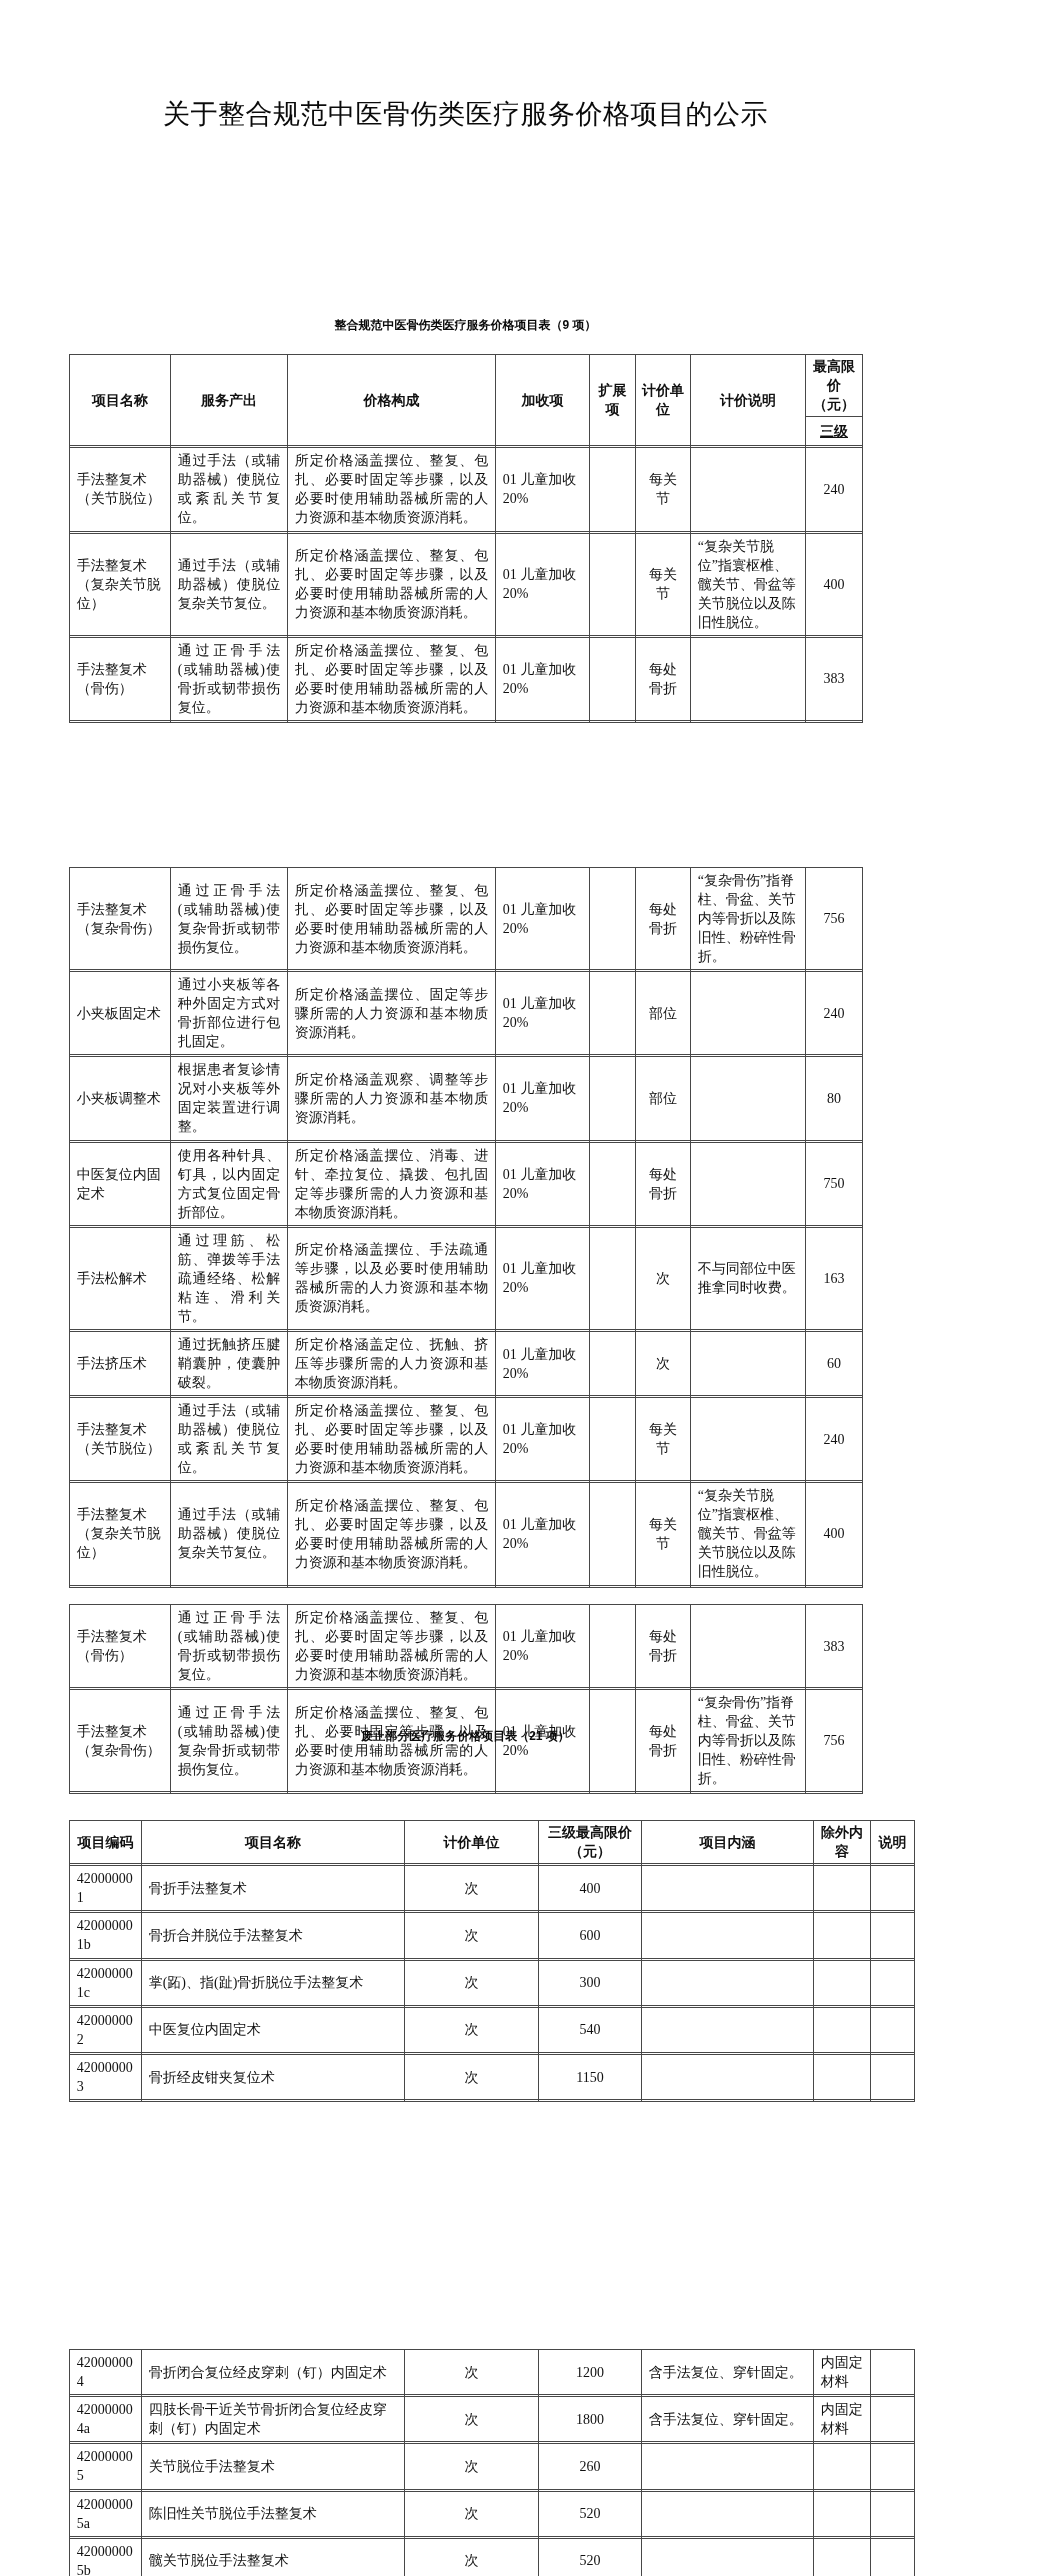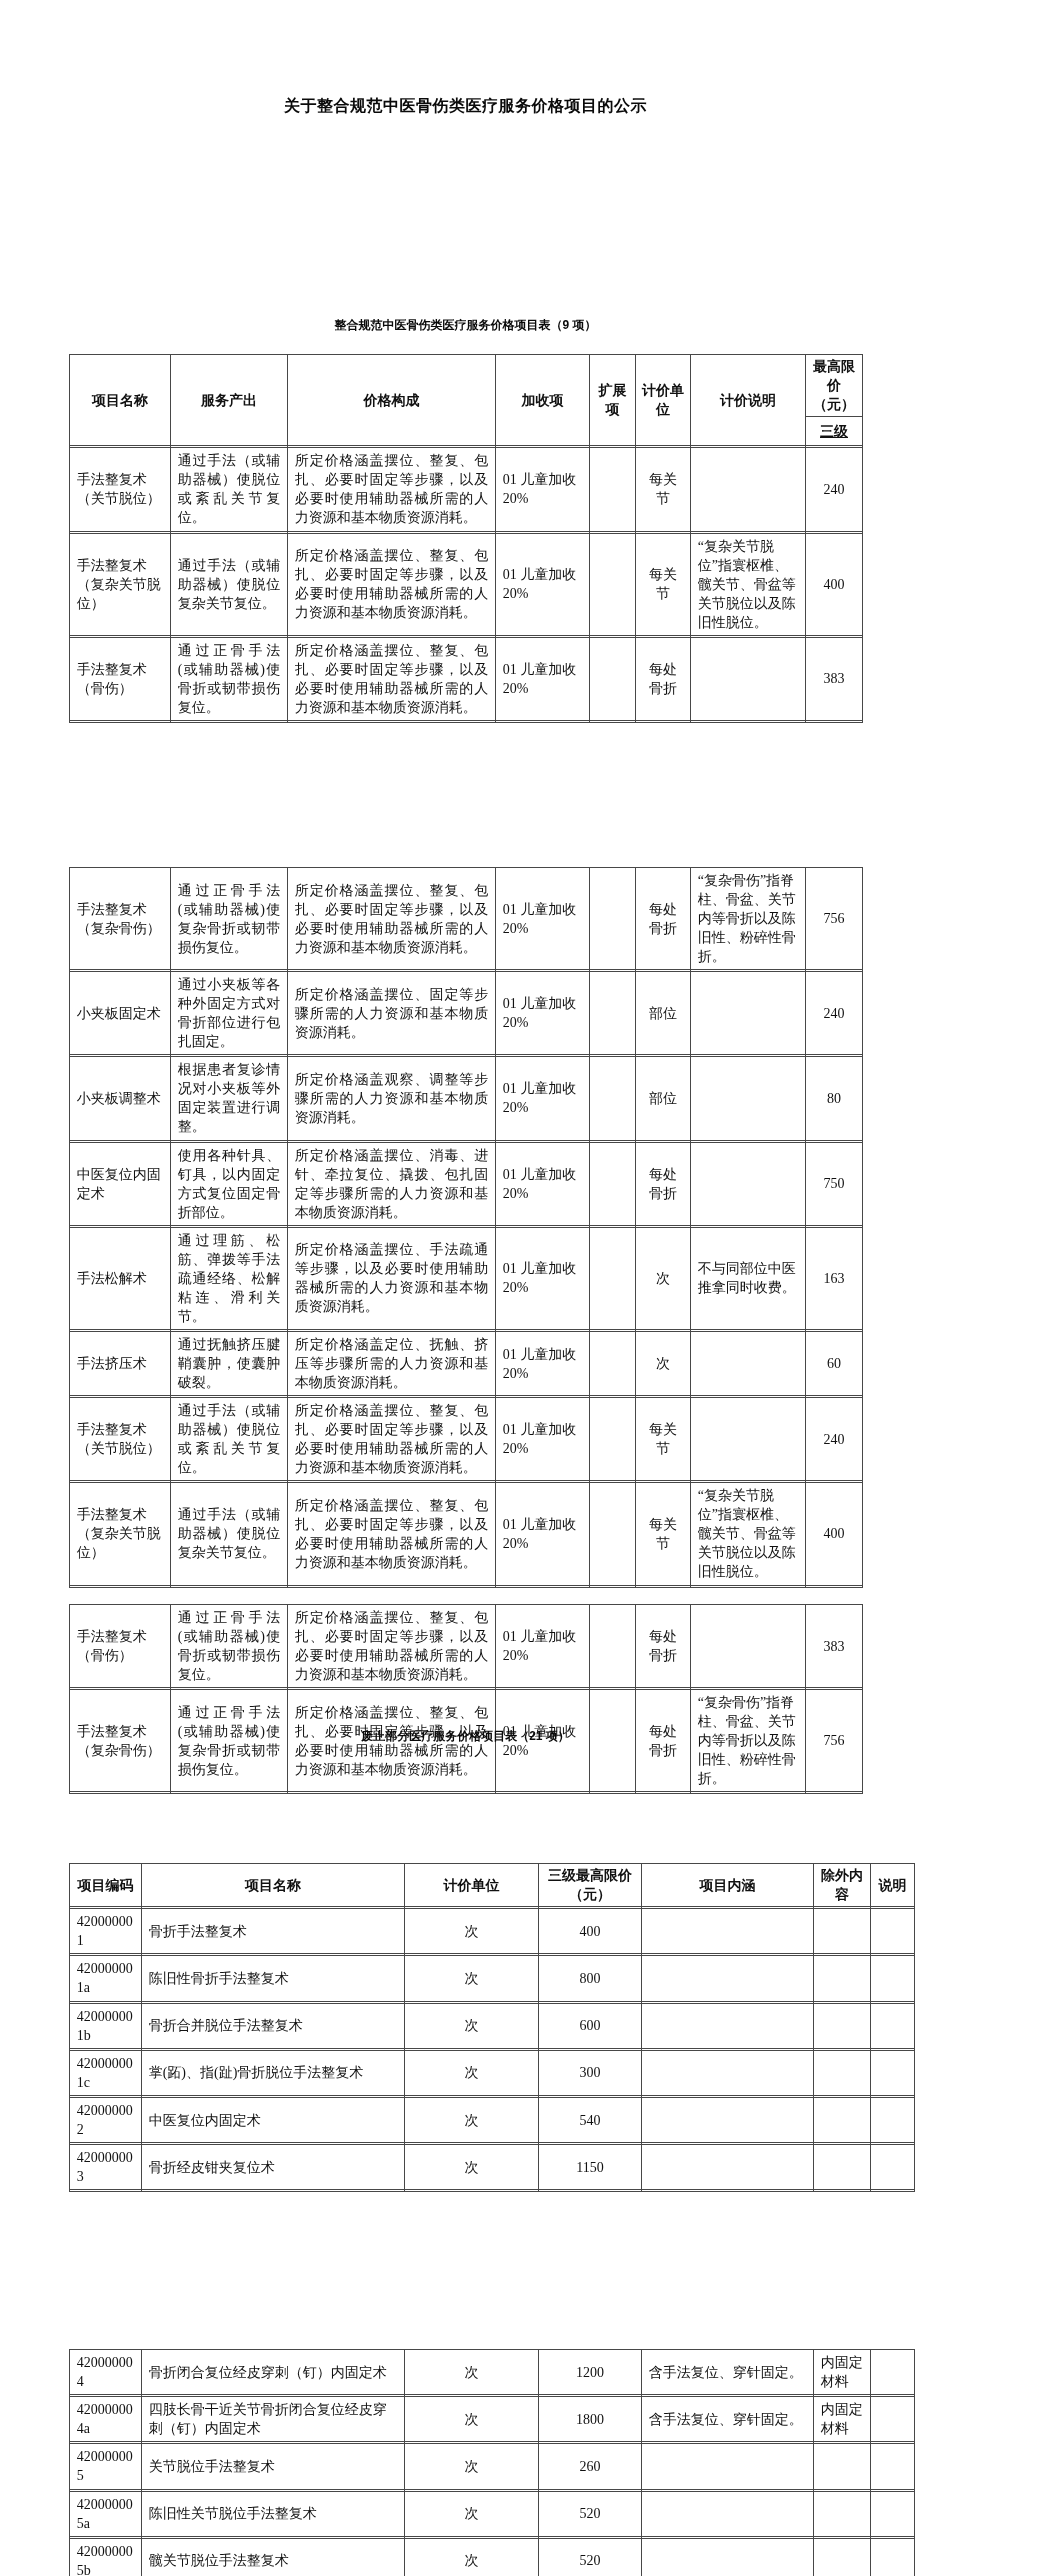--- a/index.html
+++ b/index.html
@@ -12,22 +12,22 @@
     font-family:"Liberation Serif","DejaVu Serif",serif;
     overflow:hidden;
   }
   .doc-title{
     position:absolute;
     top:96px;
     left:69px;
     width:793px;
     text-align:center;
     font-family:"Liberation Sans","DejaVu Sans",sans-serif;
-    font-weight:700;
-    font-size:16px;
+    font-weight:400;
+    font-size:27px;
     letter-spacing:0.5px;
     color:#0a0a0a;
   }
   .intro{
     position:absolute;
     top:190px;
     left:75px;
     width:911px;
     font-size:17px;
     line-height:40px;
@@ -45,21 +45,21 @@
     font-size:12px;
     color:#0a0a0a;
   }
   #t1-title{top:317px;}
   #t2-title{top:1728px;}
 
   .blk{position:absolute;left:69px;}
   #t1b0{top:354px;}
   #t1b1{top:867px;}
   #t1b2{top:1604px;}
-  #t2b0{top:1820px;margin-top:43px;}
+  #t2b0{top:1820px;}
   #t2b1{top:2349px;}
 
   table.price{
     border-collapse:separate;
     border-spacing:0;
     table-layout:fixed;
     border-top:1px solid #474747;
     border-left:1px solid #474747;
   }
   table.price th, table.price td{
@@ -317,29 +317,20 @@
           <tr>
             <td>420000001</td>
             <td>骨折手法整复术</td>
             <td class="c-center">次</td>
             <td class="c-center">400</td>
             <td></td>
             <td></td>
             <td></td>
           </tr>
           <tr>
-            <td>420000001a</td>
-            <td>陈旧性骨折手法整复术</td>
-            <td class="c-center">次</td>
-            <td class="c-center">800</td>
-            <td></td>
-            <td></td>
-            <td></td>
-          </tr>
-          <tr>
             <td>420000001b</td>
             <td>骨折合并脱位手法整复术</td>
             <td class="c-center">次</td>
             <td class="c-center">600</td>
             <td></td>
             <td></td>
             <td></td>
           </tr>
           <tr>
             <td>420000001c</td>

